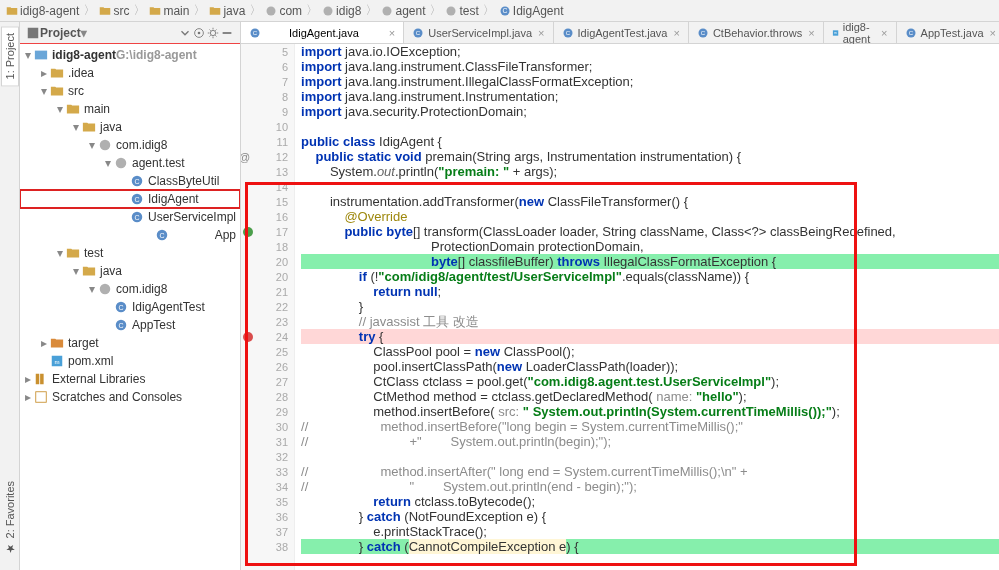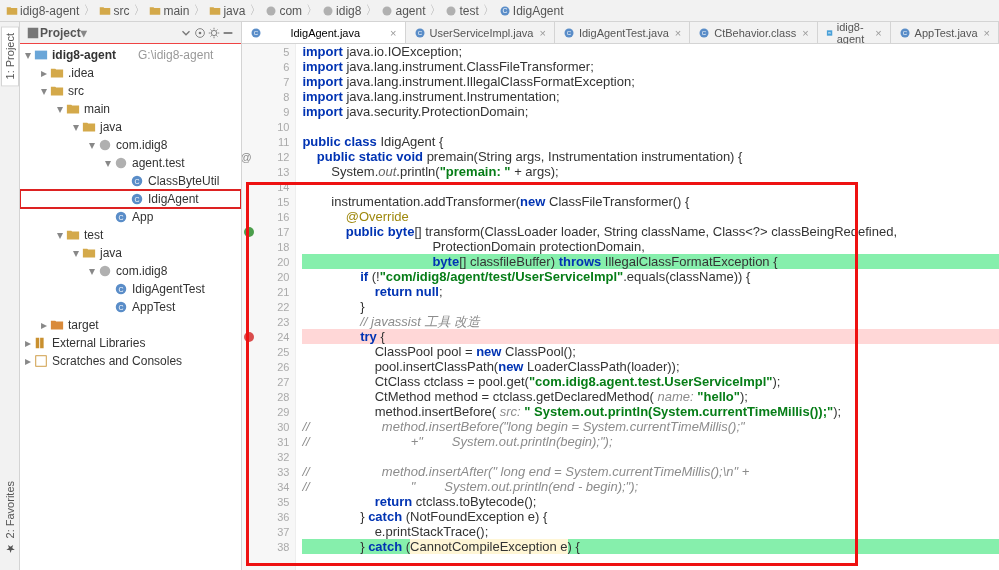--- a/index.html
+++ b/index.html
@@ -15,41 +15,41 @@
 .project-panel { width: 323px; background: #fff; border-right: 1px solid #d4d4d4; display: flex; flex-direction: column; }
 .project-header { height: 22px; background: #f2f2f2; border-bottom: 1px solid #ef4444; display: flex; align-items: center; padding: 0 6px; font-weight: bold; color: #555; }
 .project-header .spacer { flex: 1; }
 .hdr-icon { width: 14px; height: 14px; color: #777; cursor: pointer; }
 .tree { padding: 2px 0; overflow: auto; flex: 1; }
 .tree-row { display: flex; align-items: center; height: 18px; padding-right: 4px; white-space: nowrap; }
 .tree-row.hl-box { outline: 2px solid #d22; outline-offset: -1px; }
 .tw { width: 12px; height: 12px; display: inline-flex; align-items: center; justify-content: center; color: #888; cursor: pointer; }
 .node-icon { width: 14px; height: 14px; margin-right: 4px; display: inline-flex; }
 .node-label { color: #333; }
-.node-hint { color: #999; margin-left: 22px; }
+.node-hint { color: #999; margin-left: 0; font-weight: bold; }
 .editor-area { flex: 1; display: flex; flex-direction: column; position: relative; }
 .tab-bar { height: 22px; background: #f2f2f2; border-bottom: 1px solid #d4d4d4; display: flex; align-items: stretch; }
 .etab { display: flex; align-items: center; gap: 4px; padding: 0 8px; border-right: 1px solid #d4d4d4; color: #555; cursor: pointer; font-size: 11px; }
 .etab.active { background: #fff; color: #000; gap: 28px; }
 .etab .ti { width: 12px; height: 12px; }
 .etab .tx { color: #999; margin-left: 2px; cursor: pointer; }
 .code-wrap { flex: 1; display: flex; position: relative; overflow: hidden; background: #fff; }
 .gutter { width: 54px; background: #f7f7f7; border-right: 1px solid #eee; font-family: Consolas, monospace; font-size: 11px; color: #aaa; }
 .gutter-row { height: 15px; display: flex; align-items: center; justify-content: flex-end; padding-right: 6px; position: relative; }
 .gmark { position: absolute; left: 2px; width: 10px; height: 10px; border-radius: 50%; }
 .gmark.bp { background: #d94c4c; }
 .gmark.ov { background: #4b9e4b; }
 .gmark.at { color: #888; font-size: 11px; left: -2px; line-height: 10px; width: auto; border-radius: 0; }
 .code { flex: 1; font-family: Consolas, "Courier New", monospace; font-size: 13px; line-height: 15px; padding-left: 6px; white-space: pre; color: #333; position: relative; }
 .code-line { height: 15px; position: relative; }
 .code-line.bp-hl { background: #ffd7d7; }
 .code-line.caret-hl { background: #86efac; }
 .kw { color: #0033b3; font-weight: bold; }
 .str { color: #067d17; font-weight: bold; }
-.cm { color: #8c8c8c; font-style: italic; }
+.cm { color: #8c8c8c; }
 .an { color: #9e880d; }
 .it { font-style: italic; color: #666; }
 .redbox { position: absolute; border: 3px solid #e11; pointer-events: none; }
 .folder-icon { fill: #d4a94a; }
 .pkg-icon { fill: #b0b0b0; }
 .class-circle { fill: #5a8dc8; }
 </style>
 </head>
 <body>
 
@@ -212,21 +212,29 @@
             <span class="node-label">ClassByteUtil</span>
           </div>
           <div class="tree-row hl-box" style="padding-left: 98px;">
             <span class="tw"></span>
             <svg class="node-icon" viewBox="0 0 16 16">
               <circle fill="#5a8dc8" cx="8" cy="8" r="6"></circle>
               <text x="8" y="11" text-anchor="middle" fill="#fff" font-size="8">C</text>
             </svg>
             <span class="node-label">IdigAgent</span>
           </div>
-          <div class="tree-row" style="padding-left: 82px;">
+          <div class="tree-row" style="padding-left: 98px;">
+            <span class="tw"></span>
+            <svg class="node-icon" viewBox="0 0 16 16">
+              <circle fill="#5a8dc8" cx="8" cy="8" r="6"></circle>
+              <text x="8" y="11" text-anchor="middle" fill="#fff" font-size="8">C</text>
+            </svg>
+            <span class="node-label">UserServiceImpl</span>
+          </div>
+          <div class="tree-row" style="padding-left: 82px; justify-content: space-between;">
             <span class="tw"></span>
             <svg class="node-icon" viewBox="0 0 16 16">
               <circle fill="#5a8dc8" cx="8" cy="8" r="6"></circle>
               <text x="8" y="11" text-anchor="middle" fill="#fff" font-size="8">C</text>
             </svg>
             <span class="node-label">App</span>
           </div>
           <div class="tree-row" style="padding-left: 34px;">
             <span class="tw">▾</span>
             <svg class="node-icon" viewBox="0 0 16 16">
@@ -263,20 +271,28 @@
               <text x="8" y="11" text-anchor="middle" fill="#fff" font-size="8">C</text>
             </svg>
             <span class="node-label">AppTest</span>
           </div>
           <div class="tree-row" style="padding-left: 18px;">
             <span class="tw">▸</span>
             <svg class="node-icon" viewBox="0 0 16 16">
               <path fill="#d98a3a" d="M1 3h5l1 1h8v9H1z"></path>
             </svg>
             <span class="node-label">target</span>
+          </div>
+          <div class="tree-row" style="padding-left: 18px;">
+            <span class="tw"></span>
+            <svg class="node-icon" viewBox="0 0 16 16">
+              <rect fill="#49a0d8" x="2" y="2" width="12" height="12"></rect>
+              <text x="8" y="11" text-anchor="middle" fill="#fff" font-size="7">m</text>
+            </svg>
+            <span class="node-label">pom.xml</span>
           </div>
         </div>
       <div class="tree-row" style="padding-left:2px">
         <span class="tw">▸</span>
         <svg class="node-icon" viewBox="0 0 16 16">
             <rect x="2" y="2" width="4" height="12" fill="#c9902f"></rect>
             <rect x="7" y="2" width="4" height="12" fill="#c9902f"></rect>
           </svg>
         <span class="node-label">External Libraries</span>
       </div>
@@ -314,21 +330,21 @@
             <text x="8" y="11" text-anchor="middle" fill="#fff" font-size="8">C</text>
           </svg>
           <span>IdigAgentTest.java</span>
           <span class="tx">×</span>
         </div>
         <div class="etab">
           <svg class="ti" viewBox="0 0 16 16">
             <circle fill="#5a8dc8" cx="8" cy="8" r="6"></circle>
             <text x="8" y="11" text-anchor="middle" fill="#fff" font-size="8">C</text>
           </svg>
-          <span>CtBehavior.class</span>
+          <span>CtBehavior.throws</span>
           <span class="tx">×</span>
         </div>
         <div class="etab">
           <svg class="ti" viewBox="0 0 16 16">
             <rect fill="#49a0d8" x="2" y="2" width="12" height="12"></rect>
             <text x="8" y="11" text-anchor="middle" fill="#fff" font-size="7">m</text>
           </svg>
           <span>idig8-agent</span>
           <span class="tx">×</span>
         </div>

